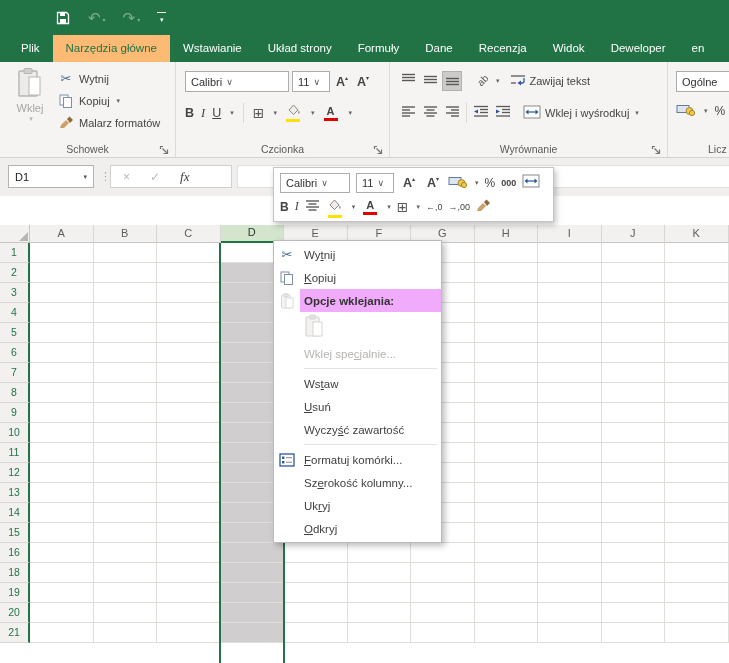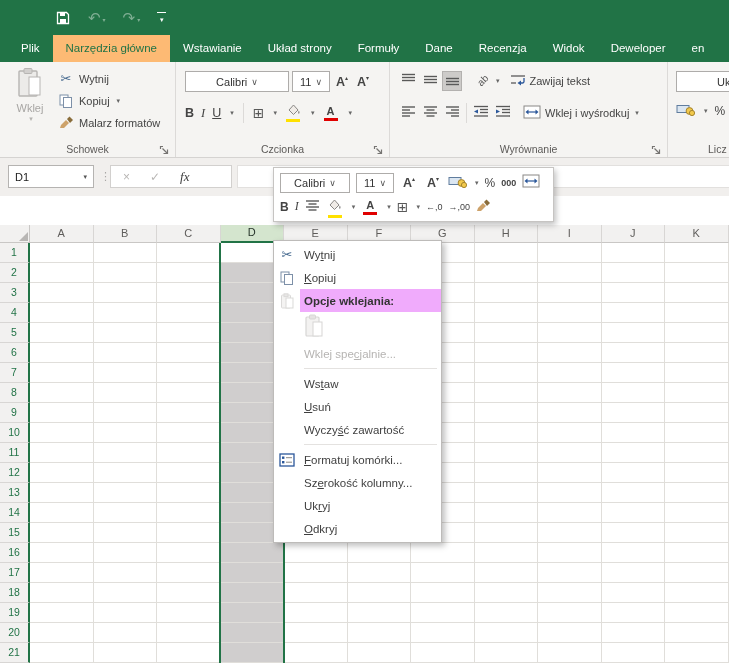--- a/index.html
+++ b/index.html
@@ -32,21 +32,21 @@
   .paste-big { position:absolute; left:8px; top:5px; width:44px; height:74px; display:flex; flex-direction:column; align-items:center; justify-content:flex-start; font-size:11px; color:#a8a6a4; gap:1px; }
   .paste-big .dd { font-size:7px; color:#b5b3b1; }
   .small-stack { position:absolute; left:58px; top:8px; display:flex; flex-direction:column; gap:5px; }
   .sbtn { display:flex; align-items:center; gap:5px; font-size:11px; color:#444; height:17px; cursor:default; white-space:nowrap; }
   .ic { width:16px; display:flex; justify-content:center; align-items:center; }
   .glyph-scissors { color:#44688e; font-size:13px; }
   .dd { font-size:7px; color:#666; margin-left:2px; }
 
   .row1 { position:absolute; left:9px; top:9px; display:flex; align-items:center; gap:3px; }
   .row2 { position:absolute; left:9px; top:41px; display:flex; align-items:center; gap:7px; font-size:12.5px; color:#444; }
-  .combo { background:#fff; border:1px solid #aeacaa; height:21px; display:flex; align-items:center; justify-content:center; font-size:11px; color:#333; padding:0 5px; }
+  .combo { background:#fff; border:1px solid #aeacaa; height:21px; display:flex; align-items:center; justify-content:flex-start; font-size:11px; color:#333; padding:0 5px; }
   .combo .chev { font-size:9px; color:#555; margin-left:4px; }
   .font-name { width:104px; } .font-size { width:38px; }
   .abtn { display:flex; align-items:flex-start; font-size:12.5px; color:#444; padding:0 3px; font-weight:bold; }
   .abtn .arr { font-size:6px; margin-top:-1px; }
   .bold-b { font-weight:bold; } .ital-i { font-style:italic; font-family:"Liberation Serif",serif; }
   .und-u { text-decoration:underline; }
   .sep-v { width:1px; height:20px; background:#dcdad8; margin:0 2px; }
   .borders-glyph { font-size:14px; color:#595959; line-height:1; }
   .color-btn { display:flex; flex-direction:column; align-items:center; width:18px; }
   .color-bar { width:14px; height:3px; margin-top:1px; }
@@ -360,21 +360,21 @@
               <path d="M1.5 4 V1.5 H4"></path>
               <path d="M3.5 3.5 L8 8"></path>
               <path d="M8.5 4.5 V8.5 H4.5"></path>
             </g>
           </svg></span>
     </div>
 
     <div class="rgroup g-number">
       <div class="row1" style="left:8px;">
         <div class="combo num-combo">
-            <span>Układ</span>
+            <span>Ogólne</span>
           </div>
       </div>
       <div class="row2" style="left:8px;">
         <span><span><svg width="19" height="13" viewBox="0 0 19 13">
                 <rect x="1" y="2.5" width="12" height="7" fill="#dbe6f1" stroke="#607d9e"></rect>
                 <circle cx="13.5" cy="8" r="3.4" fill="#f2c94c" stroke="#a5842e"></circle>
                 <circle cx="16" cy="10" r="2.6" fill="#f2c94c" stroke="#a5842e"></circle>
               </svg></span></span>
         <span class="dd">▾</span>
         <span class="pct">%</span>
@@ -620,34 +620,20 @@
         <div class="cell"></div>
         <div class="cell"></div>
         <div class="cell"></div>
         <div class="cell"></div>
         <div class="cell"></div>
         <div class="cell"></div>
         <div class="cell"></div>
       </div>
       <div class="grid-row">
         <div class="row-hdr">16</div>
-        <div class="cell"></div>
-        <div class="cell"></div>
-        <div class="cell"></div>
-        <div class="cell selc"></div>
-        <div class="cell"></div>
-        <div class="cell"></div>
-        <div class="cell"></div>
-        <div class="cell"></div>
-        <div class="cell"></div>
-        <div class="cell"></div>
-        <div class="cell"></div>
-      </div>
-      <div class="grid-row">
-        <div class="row-hdr">17</div>
         <div class="cell"></div>
         <div class="cell"></div>
         <div class="cell"></div>
         <div class="cell selc"></div>
         <div class="cell"></div>
         <div class="cell"></div>
         <div class="cell"></div>
         <div class="cell"></div>
         <div class="cell"></div>
         <div class="cell"></div>

